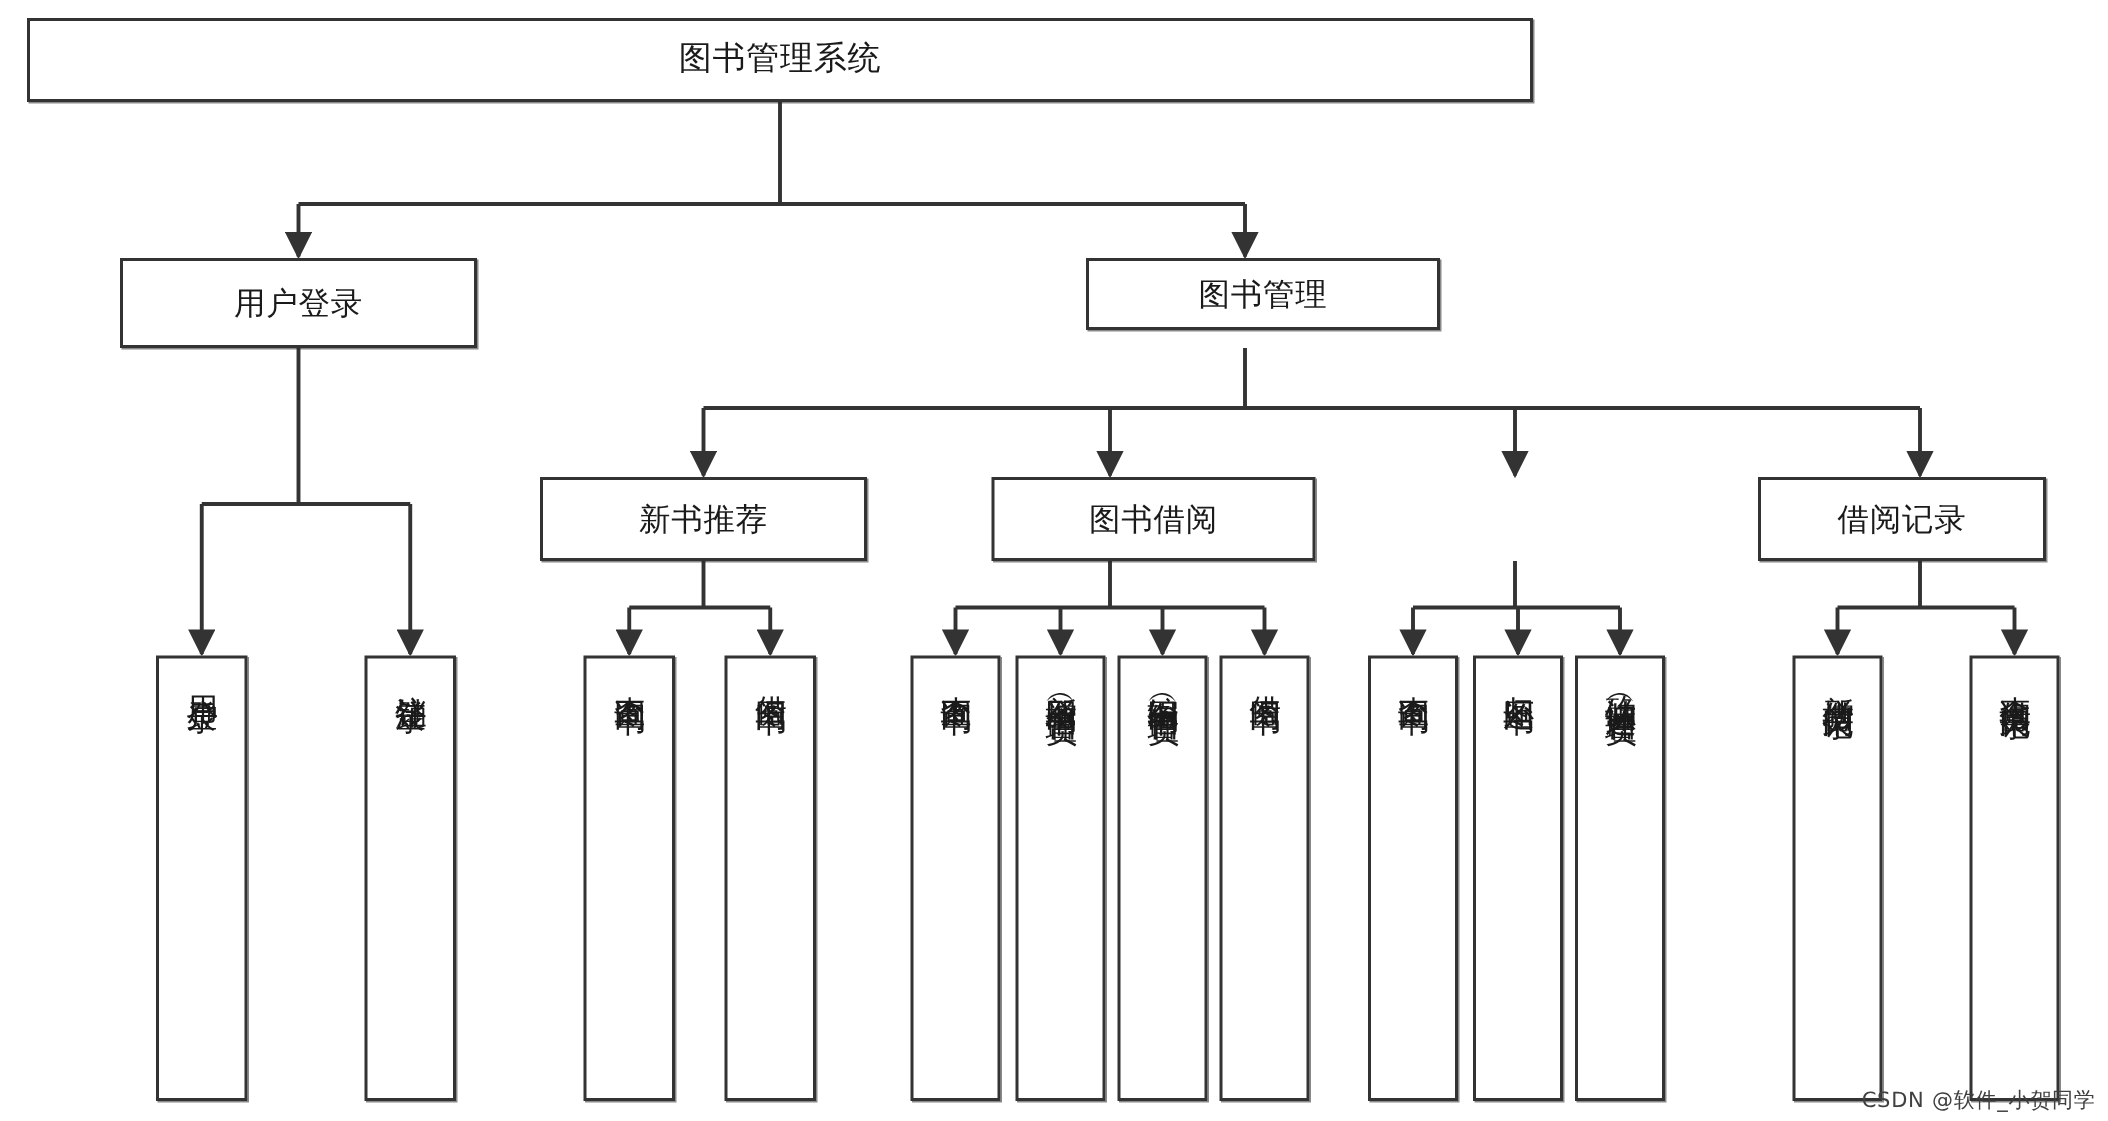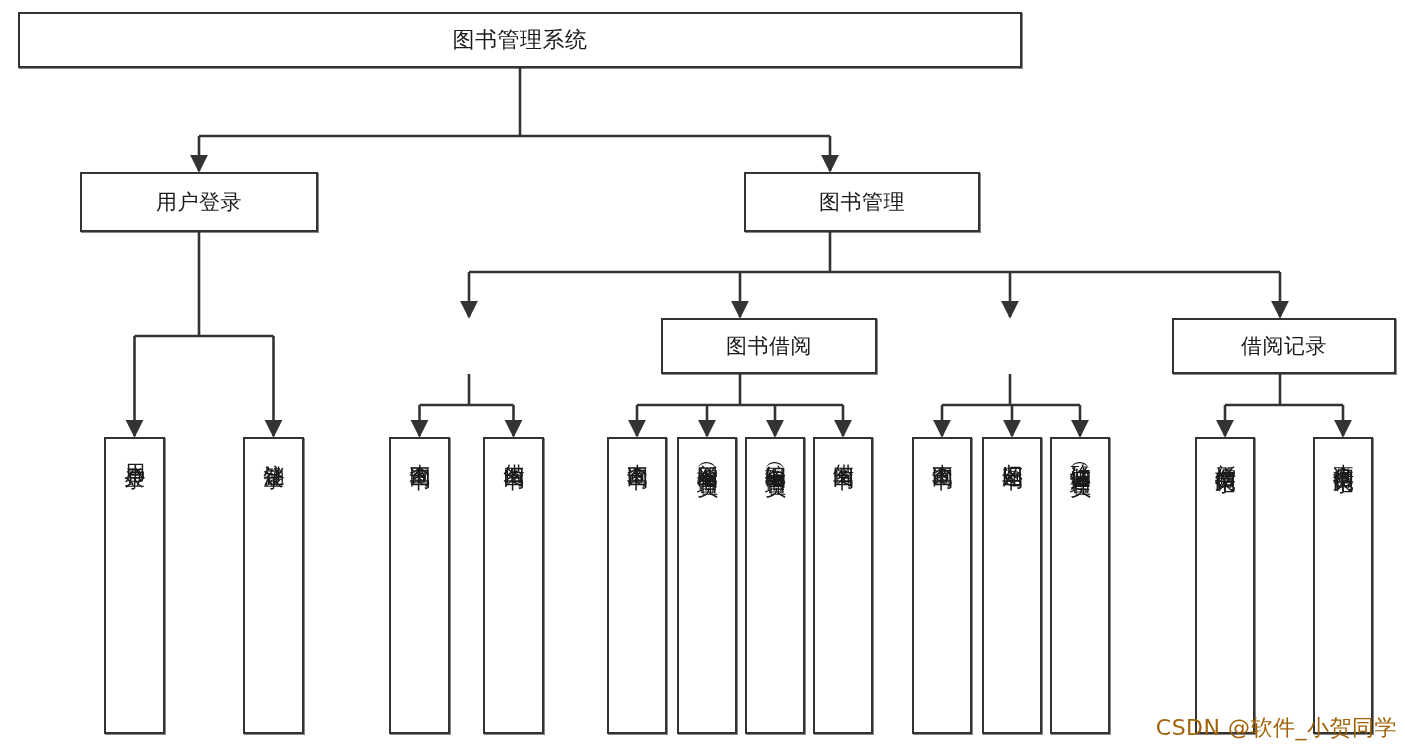--- a/index.html
+++ b/index.html
@@ -68,22 +68,22 @@
     height: auto;
     max-height: 280px;
   }
   .node.vert.tall .node-label {
     max-height: 290px;
   }
   #watermark {
     position: absolute;
     right: 8px;
     bottom: 4px;
-    font-size: 22px;
-    color: #a16207;
+    font-size: 14px;
+    color: #404040;
     letter-spacing: 0.5px;
     white-space: nowrap;
     user-select: none;
   }
 </style>
 </head>
 <body>
 
 <div id="diagram-root">
 
@@ -137,24 +137,27 @@
   <div class="node horiz" style="left: 80px; top: 172px; width: 238px; height: 60px;">
     <span class="node-label">用户登录</span>
   </div>
   <div class="node vert" style="left: 104px; top: 437px; width: 61px; height: 297px;">
     <span class="node-label">用户登录</span>
   </div>
   <div class="node vert" style="left: 243px; top: 437px; width: 61px; height: 297px;">
     <span class="node-label">注销登录</span>
   </div>
 
-  <div class="node horiz" style="left: 744px; top: 172px; width: 236px; height: 60px;">
+  <div class="node horiz" style="left: 724px; top: 172px; width: 236px; height: 48px;">
     <span class="node-label">图书管理</span>
   </div>
 
+  <div class="node horiz" style="left: 360px; top: 318px; width: 218px; height: 56px;">
+    <span class="node-label">新书推荐</span>
+  </div>
   <div class="node vert" style="left: 389px; top: 437px; width: 61px; height: 297px;">
     <span class="node-label">查询图书</span>
   </div>
   <div class="node vert" style="left: 483px; top: 437px; width: 61px; height: 297px;">
     <span class="node-label">借阅图书</span>
   </div>
 
   <div class="node horiz" style="left: 632px; top: 318px; width: 216px; height: 56px; margin-left: 29px;">
     <span class="node-label">图书借阅</span>
   </div>
@@ -174,21 +177,21 @@
   <div class="node vert" style="left: 912px; top: 437px; width: 60px; height: 297px;">
     <span class="node-label">查询图书</span>
   </div>
   <div class="node vert" style="left: 982px; top: 437px; width: 60px; height: 297px;">
     <span class="node-label">归还图书</span>
   </div>
   <div class="node vert tall" style="left: 1050px; top: 437px; width: 60px; height: 297px;">
     <span class="node-label">确认归还（管理员）</span>
   </div>
 
-  <div class="node horiz" style="left: 1172px; top: 318px; width: 224px; height: 56px;">
+  <div class="node horiz" style="left: 1172px; top: 318px; width: 192px; height: 56px;">
     <span class="node-label">借阅记录</span>
   </div>
   <div class="node vert" style="left: 1195px; top: 437px; width: 60px; height: 297px;">
     <span class="node-label">新增借阅记录</span>
   </div>
   <div class="node vert" style="left: 1313px; top: 437px; width: 60px; height: 297px;">
     <span class="node-label">查询借阅记录</span>
   </div>
 
   <div id="watermark">CSDN @软件_小贺同学</div>

